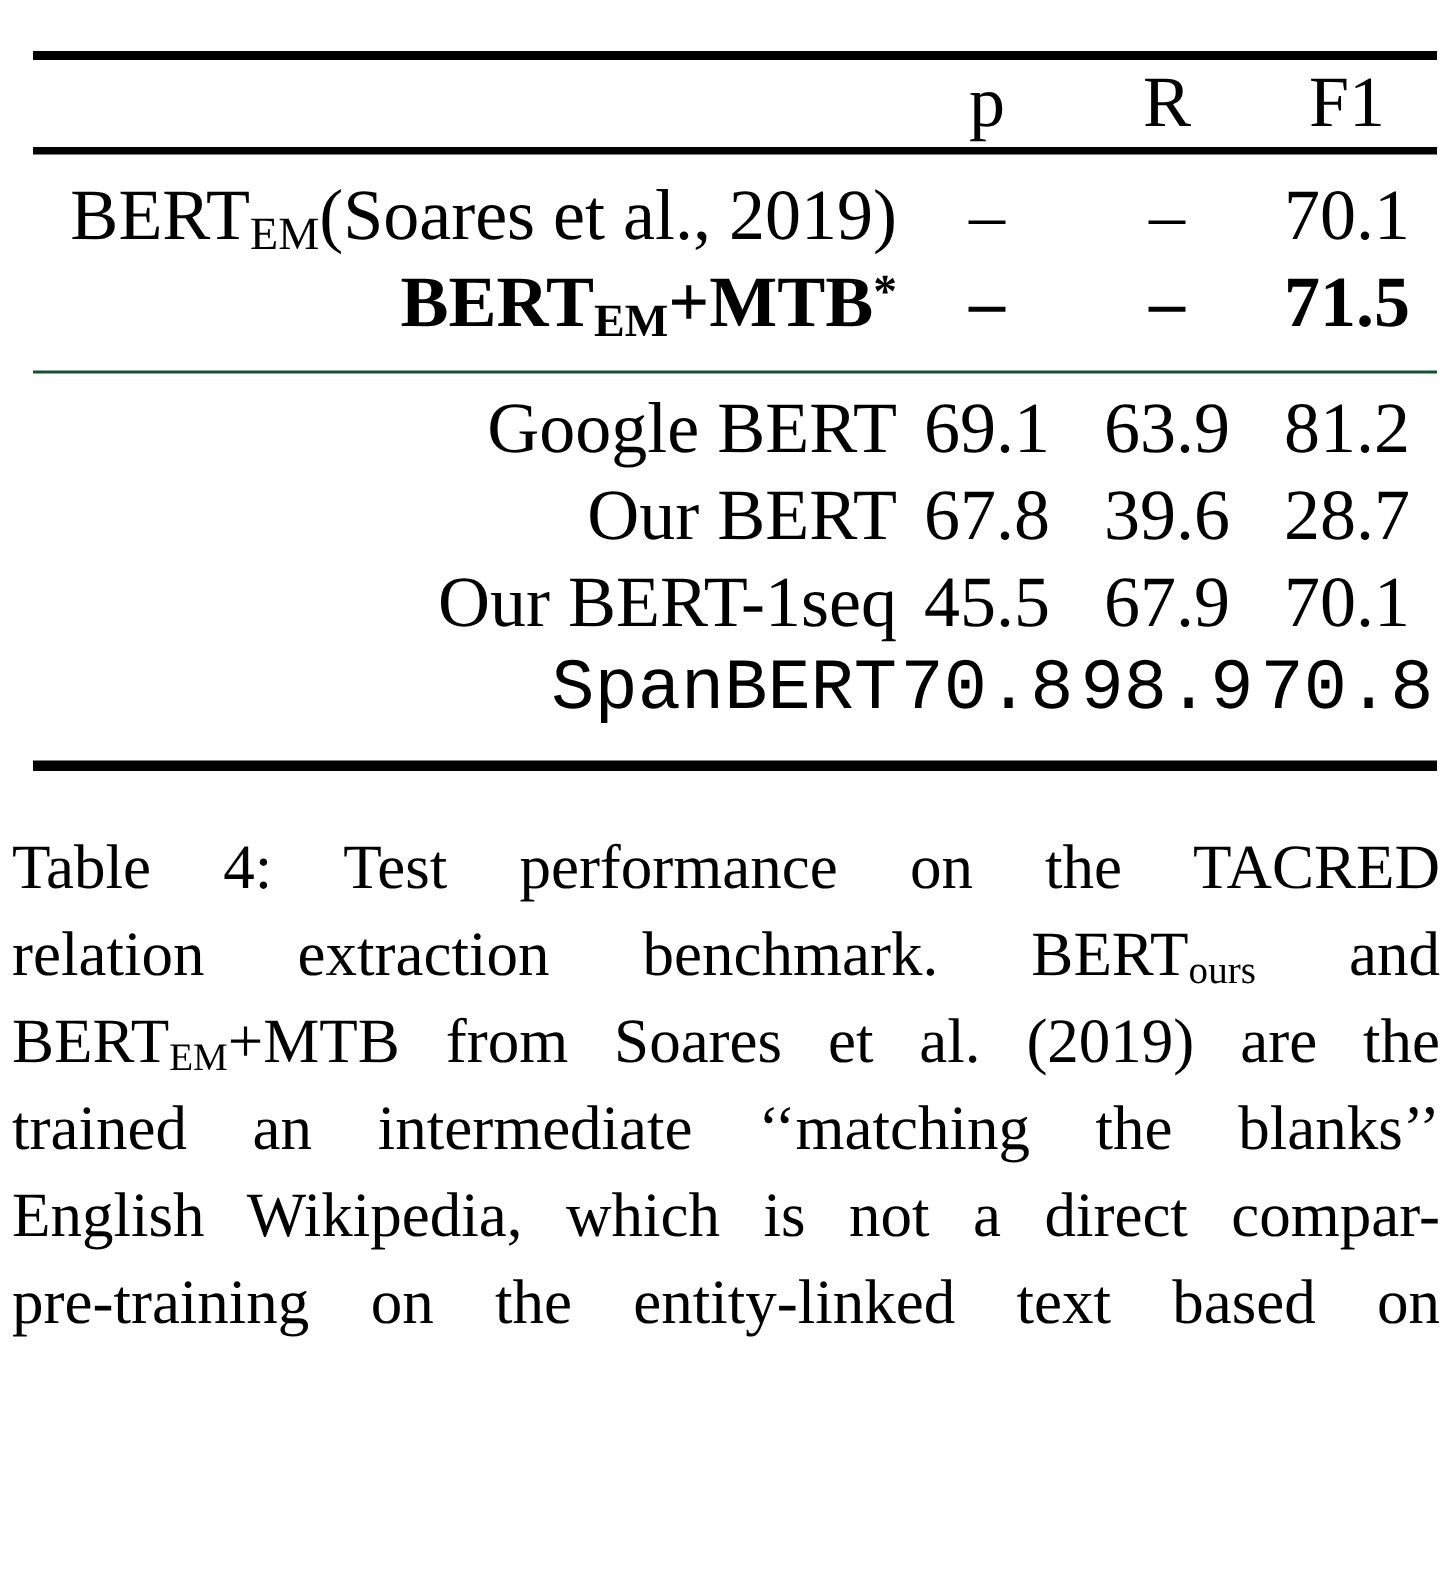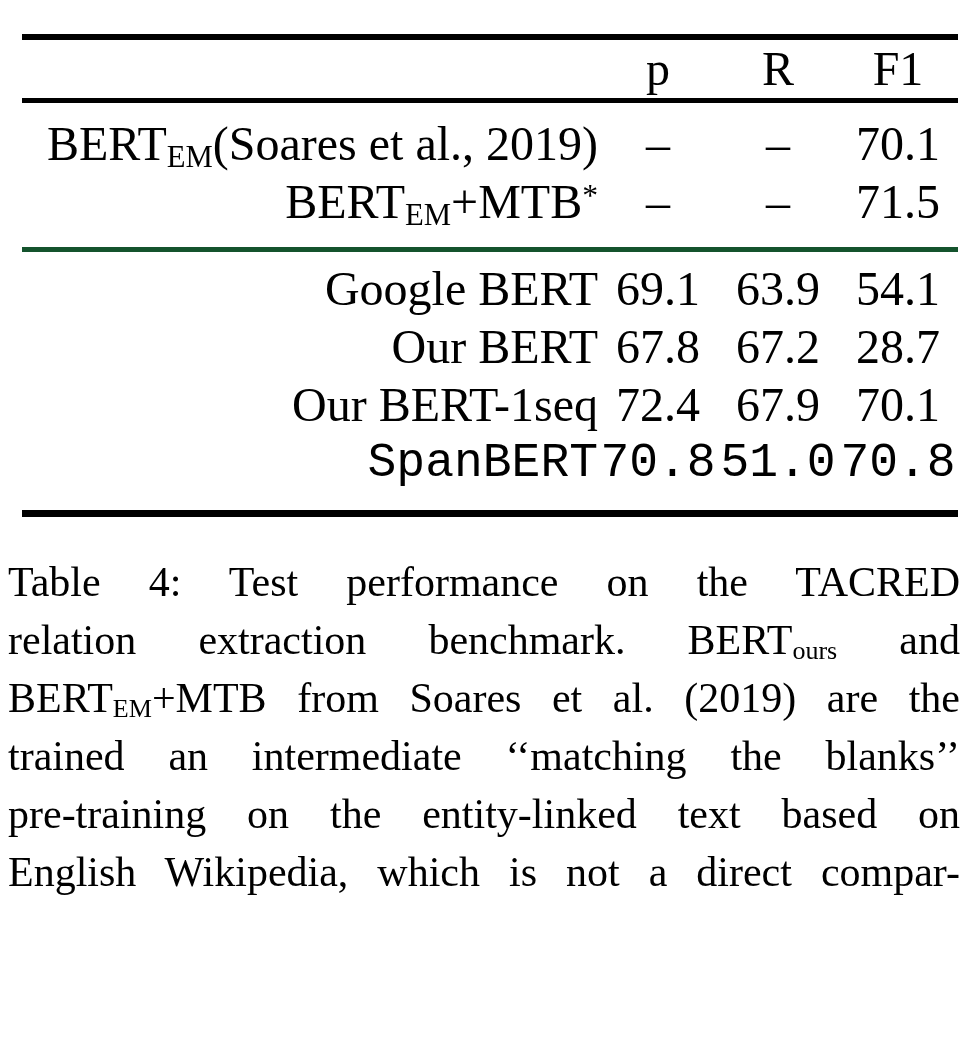--- a/index.html
+++ b/index.html
@@ -37,22 +37,22 @@
   table.results .label {
     text-align: right;
     padding-left: 15px;
   }
   table.results .num {
     width: 120px;
     text-align: center;
   }
   thead th { padding: 12px 0 9px; border-bottom: 5px solid #000; }
   tbody.group-published tr.first td { padding-top: 12px; }
-  tbody.group-published tr.last td  { padding-bottom: 16px; }
-  tbody.group-ours { border-top: 5px solid #14532d; }
+  tbody.group-published tr.last td  { padding-bottom: 16px; font-weight: bold; }
+  tbody.group-ours { border-top: 2px solid #14532d; }
   tbody.group-ours tr.first td { padding-top: 8px; }
   tbody.group-ours tr.last td  { padding-bottom: 18px; font-family: Liberation Mono, monospace; }
   .bold { font-weight: bold; }
   sub {
     font-size: 0.64em;
     vertical-align: -0.22em;
     line-height: 0;
   }
   sup.star {
     font-size: 0.66em;
@@ -109,45 +109,45 @@
         <td class="num">–</td>
         <td class="num bold">71.5</td>
       </tr>
     </tbody>
 
     <tbody class="group-ours">
       <tr class="first">
         <td class="label">Google BERT</td>
         <td class="num">69.1</td>
         <td class="num">63.9</td>
-        <td class="num">54.1</td>
+        <td class="num">81.2</td>
       </tr>
       <tr>
         <td class="label">Our BERT</td>
         <td class="num">67.8</td>
-        <td class="num">67.2</td>
+        <td class="num">39.6</td>
         <td class="num">28.7</td>
       </tr>
       <tr>
         <td class="label">Our BERT-1seq</td>
-        <td class="num bold">72.4</td>
+        <td class="num bold">45.5</td>
         <td class="num">67.9</td>
         <td class="num">70.1</td>
       </tr>
       <tr class="last">
         <td class="label">SpanBERT</td>
         <td class="num">70.8</td>
-        <td class="num bold">51.0</td>
+        <td class="num bold">98.9</td>
         <td class="num bold">70.8</td>
       </tr>
     </tbody>
   </table>
 
   <div class="caption">
     <div class="cap-line"><span>Table 4: Test performance on the TACRED</span><sub></sub><span></span></div>
     <div class="cap-line"><span>relation extraction benchmark. BERT</span><sub>ours</sub><span> and</span></div>
     <div class="cap-line"><span>BERT</span><sub>EM</sub><span>+MTB from Soares et al. (2019) are the</span></div>
     <div class="cap-line"><span>trained an intermediate ‘‘matching the blanks’’</span><sub></sub><span></span></div>
+    <div class="cap-line"><span>English Wikipedia, which is not a direct compar-</span><sub></sub><span></span></div>
     <div class="cap-line"><span>pre-training on the entity-linked text based on</span><sub></sub><span></span></div>
-    <div class="cap-line"><span>English Wikipedia, which is not a direct compar-</span><sub></sub><span></span></div>
   </div>
 
 </div>
 
 </body></html>

